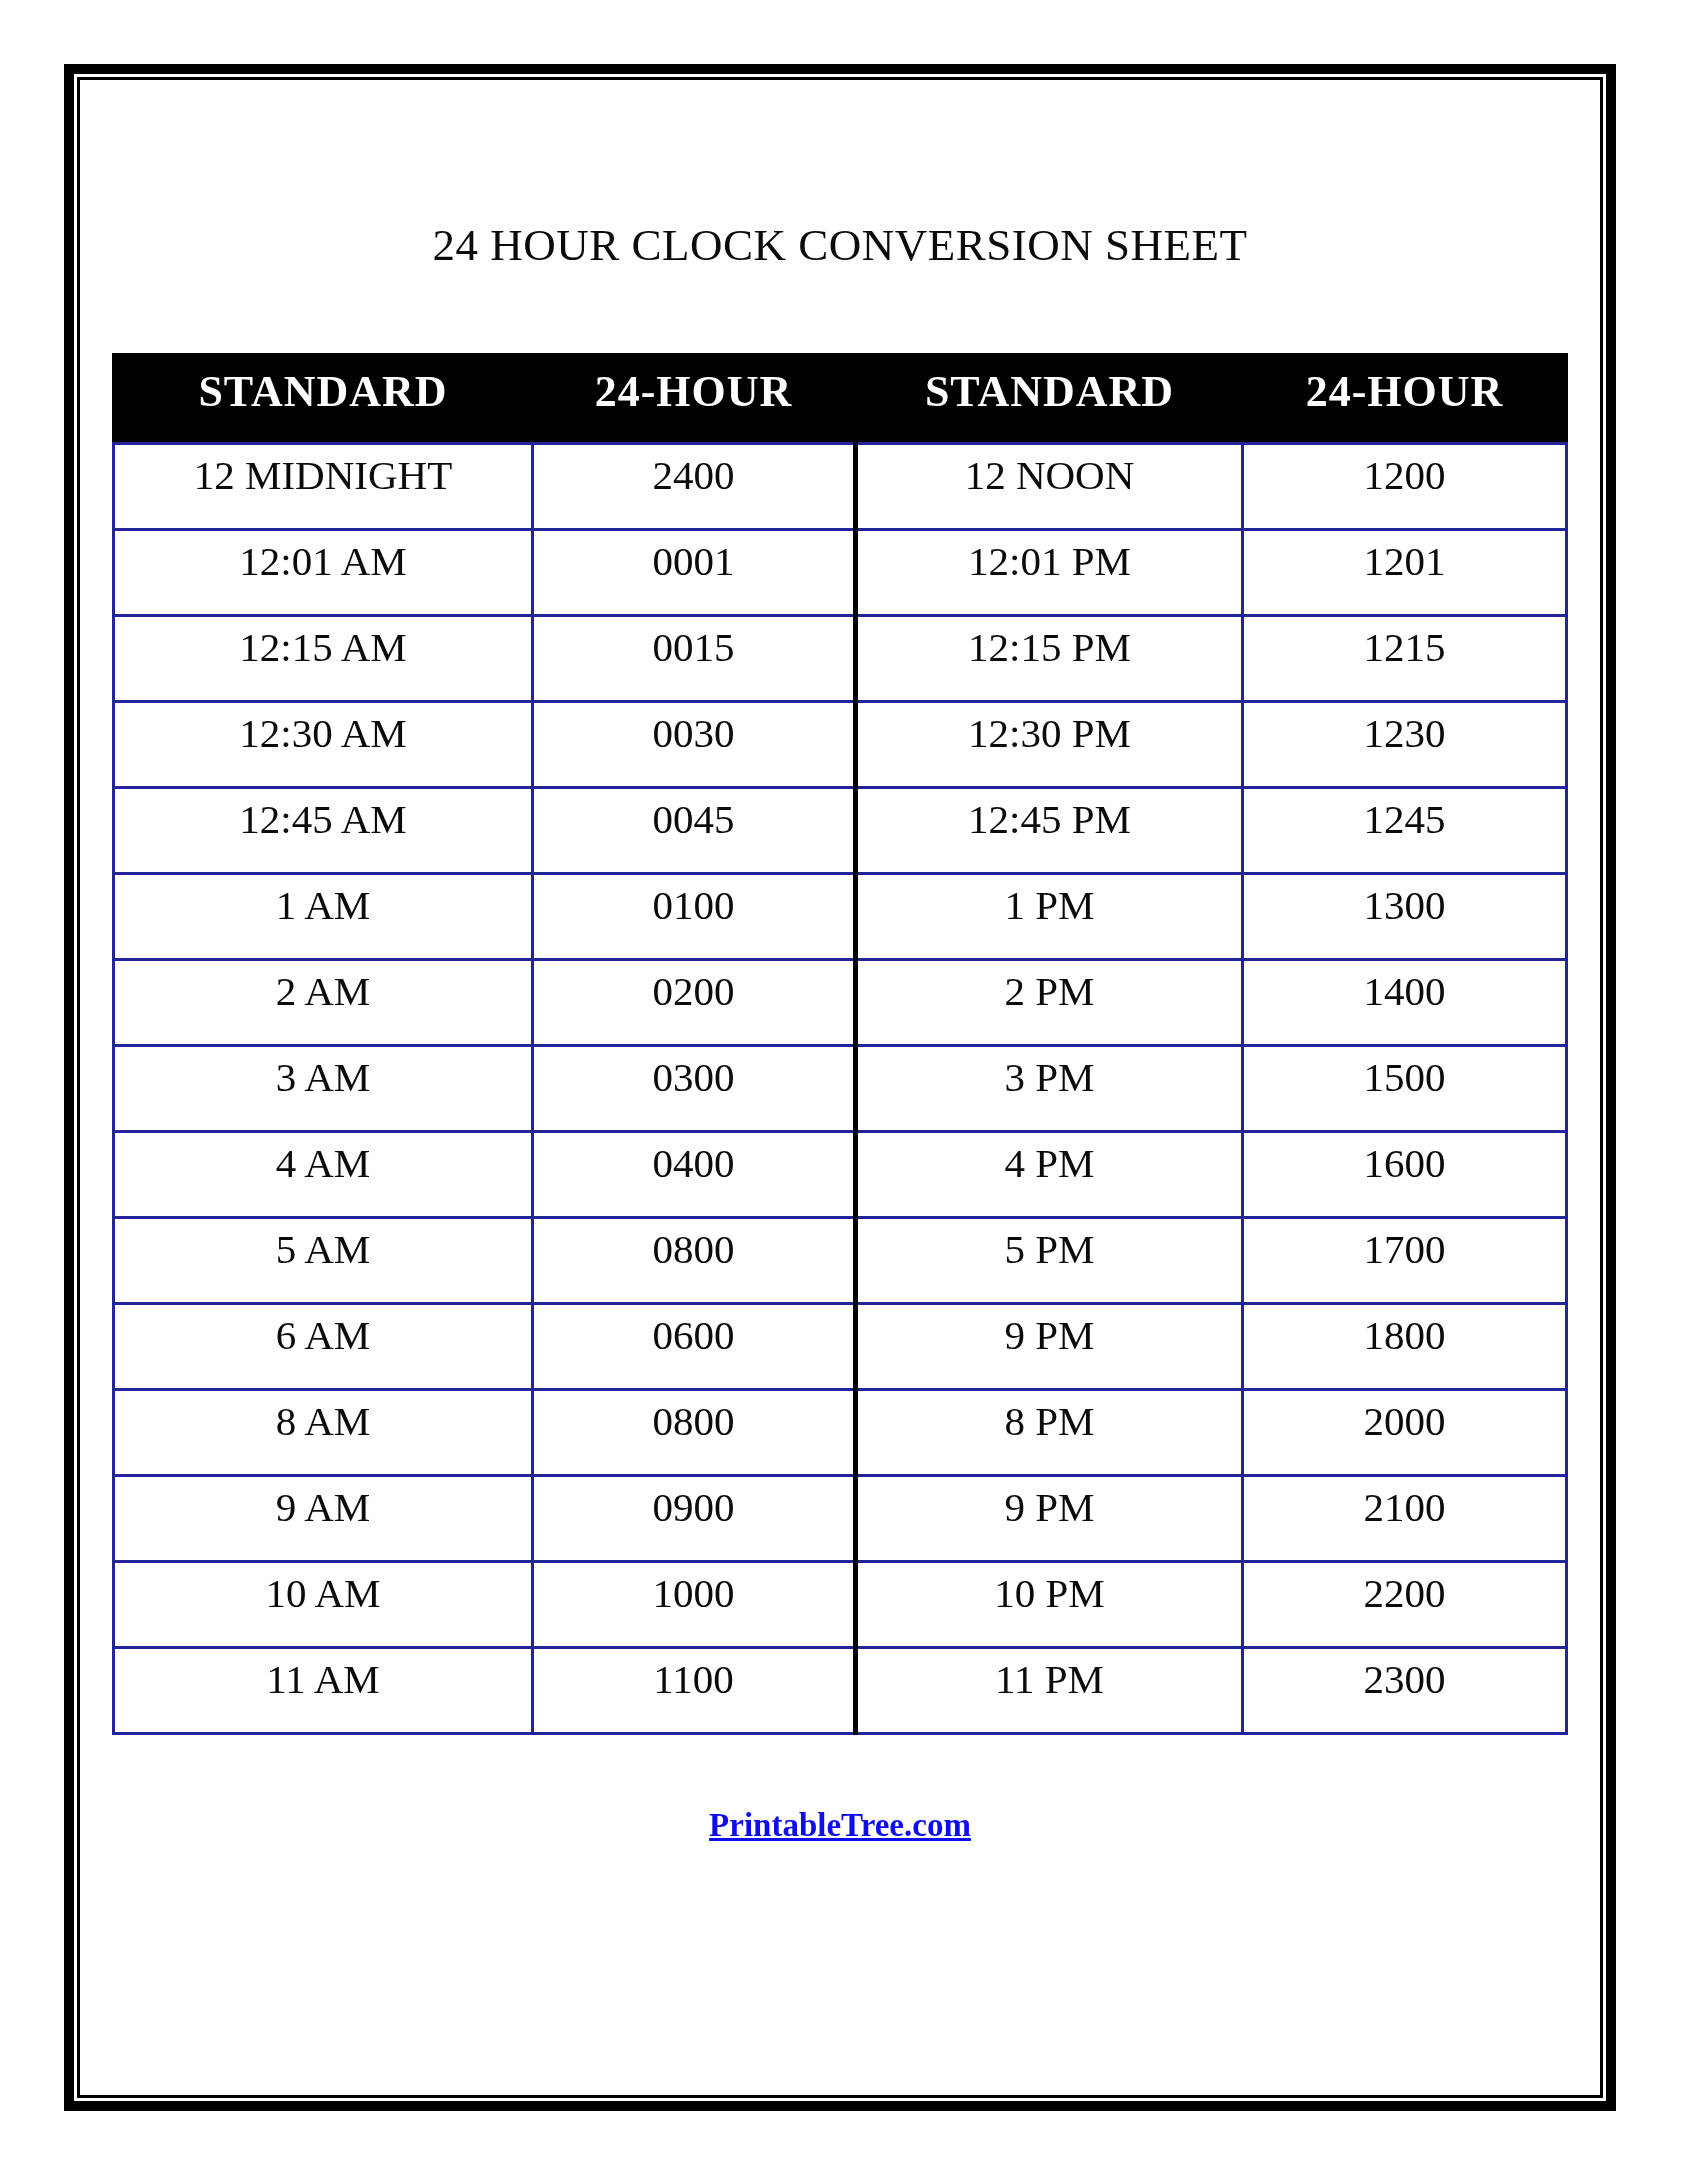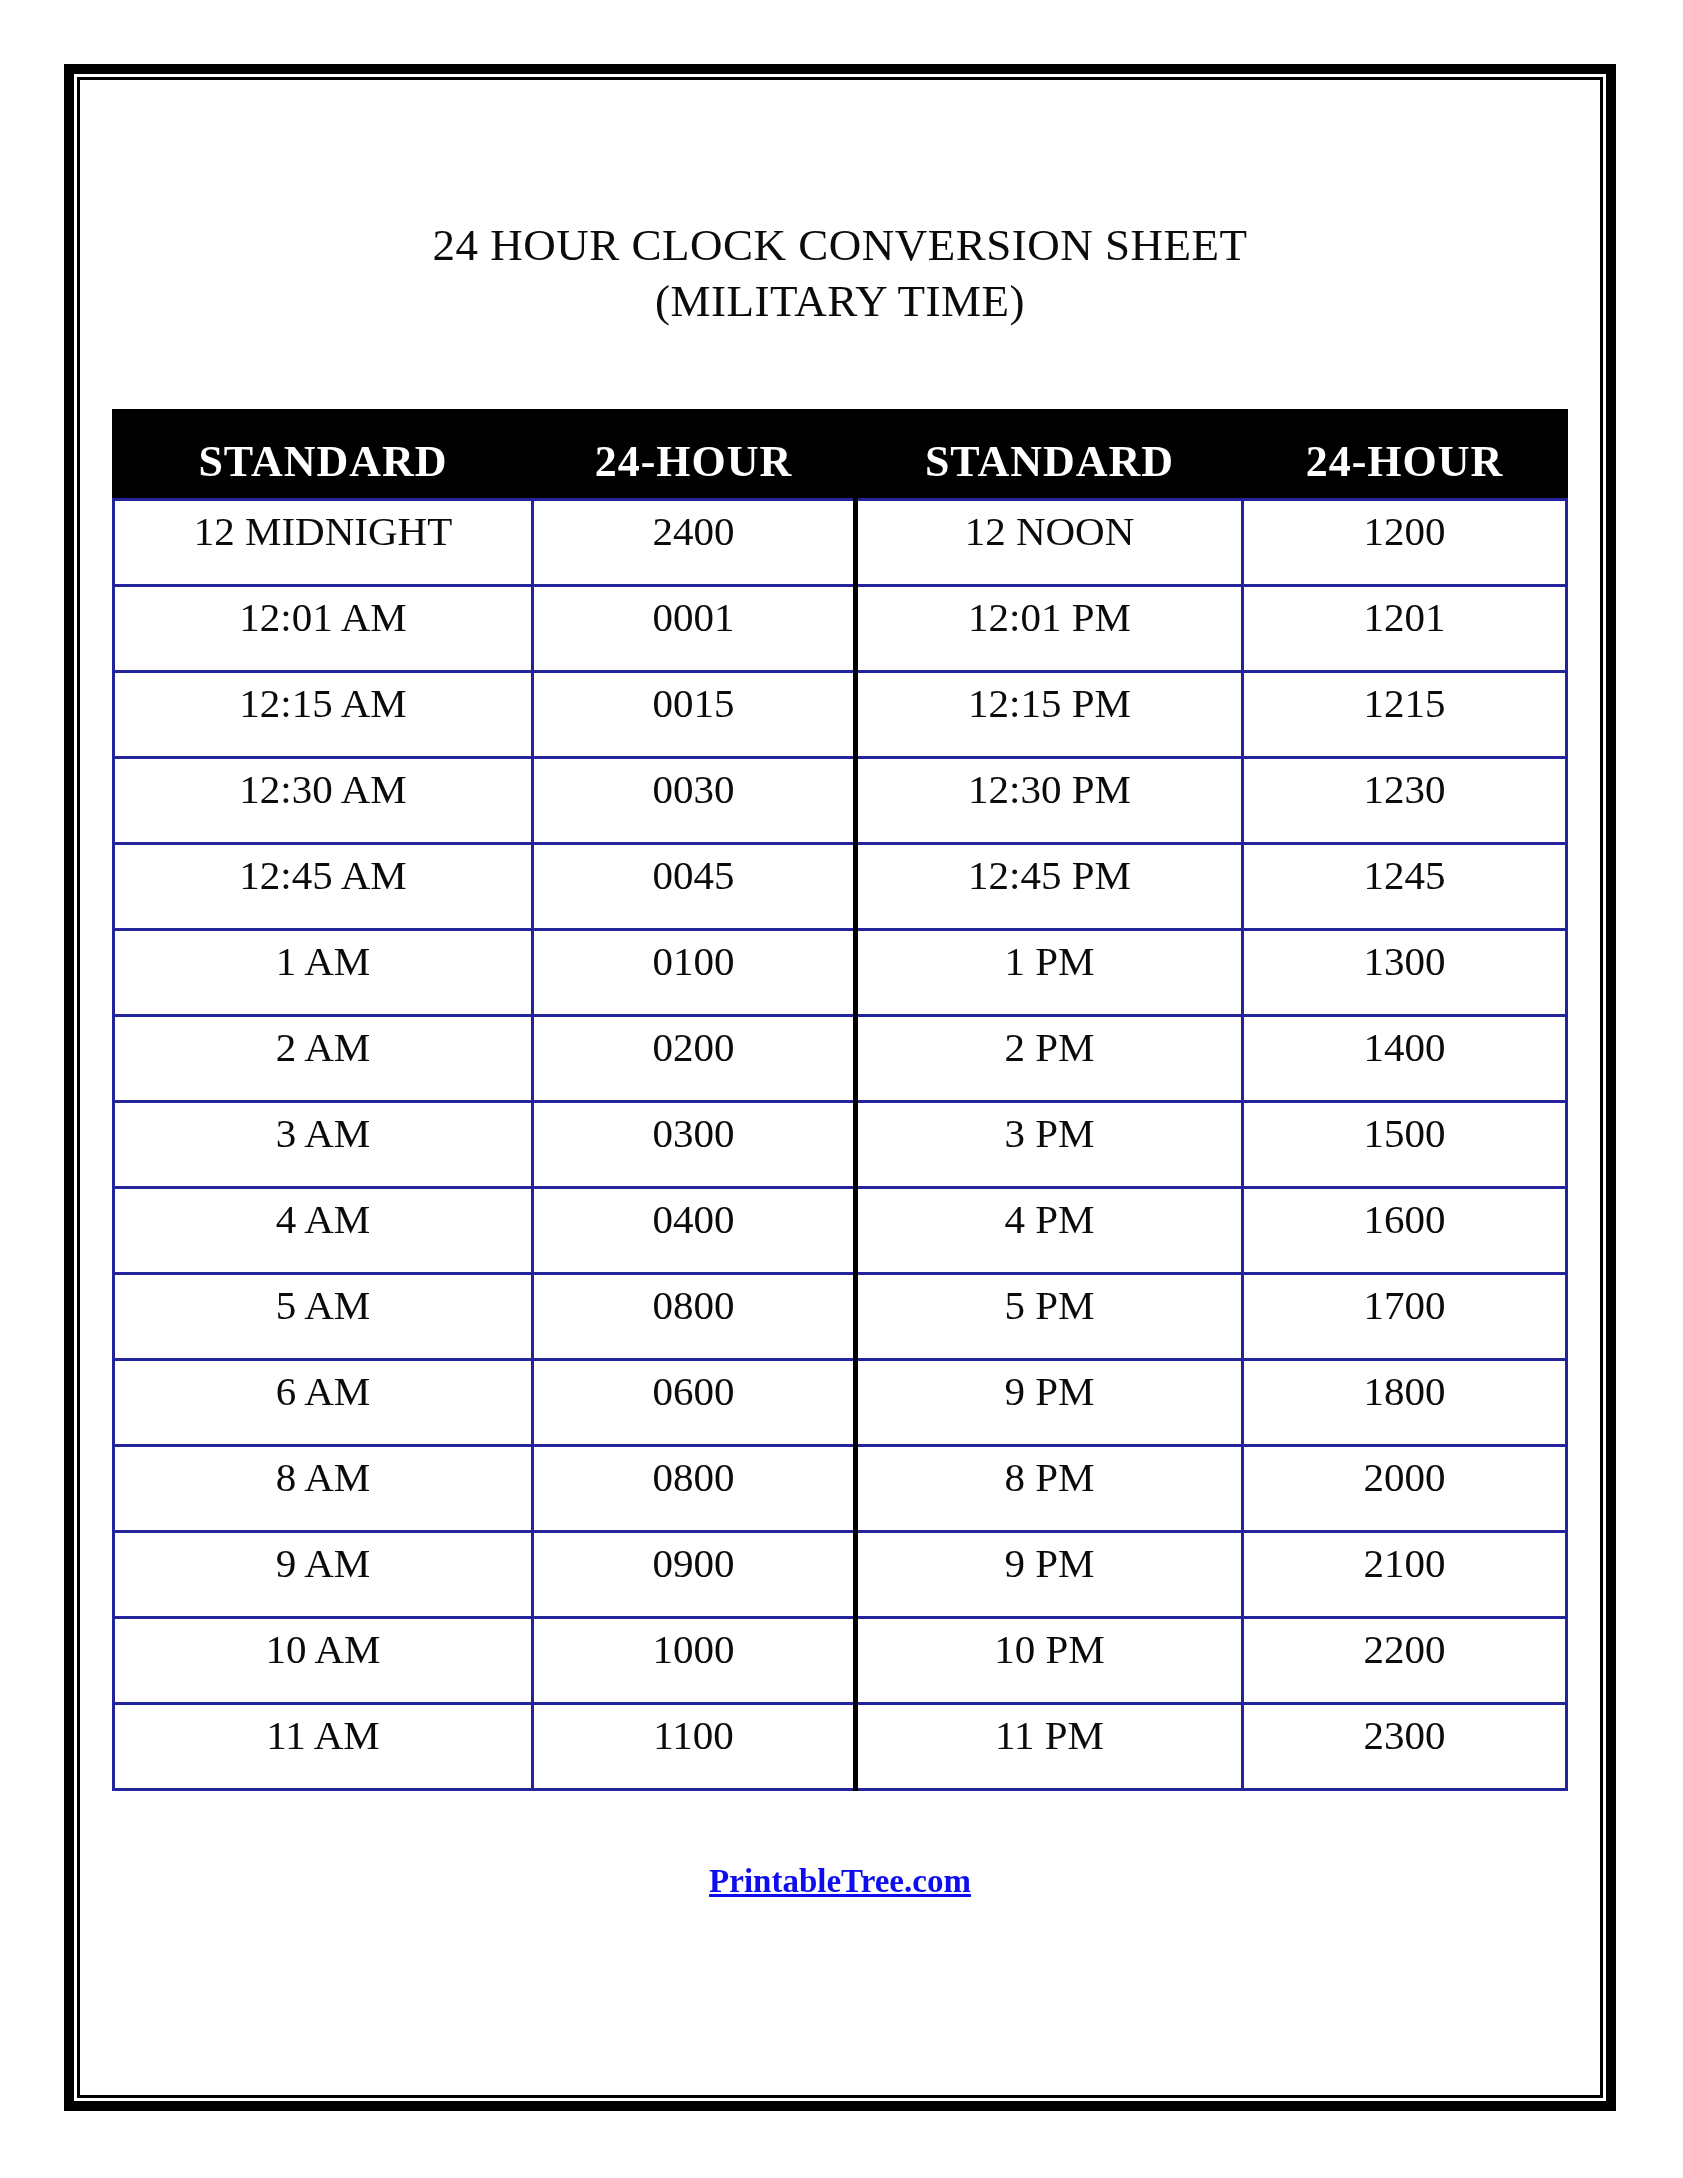--- a/index.html
+++ b/index.html
@@ -45,21 +45,21 @@
   col.c2 { width: 323px; }
   col.c3 { width: 387px; }
   col.c4 { width: 324px; }
   table.conversion th {
     background: #000000;
     color: #ffffff;
     font-size: 44px;
     font-weight: bold;
     height: 89px;
     vertical-align: top;
-    padding-top: 24px;
+    padding-top: 10px;
     text-align: center;
     border: 3px solid #000000;
     border-bottom: 3px solid #23239b;
     letter-spacing: 1px;
   }
   table.conversion td {
     font-size: 41px;
     color: #0b0b0b;
     height: 86px;
     vertical-align: top;
@@ -85,21 +85,20 @@
   }
 </style>
 </head>
 <body>
 
 <div class="frame">
   <div class="frame-inner">
 
     <div class="doc-title">
       <div>24 HOUR CLOCK CONVERSION SHEET</div>
-      <div>(MILITARY TIME)</div>
     </div>
 
     <table class="conversion">
       <colgroup>
         <col class="c1">
           <col class="c2">
           <col class="c3">
           <col class="c4">
       </colgroup>
       <thead>

